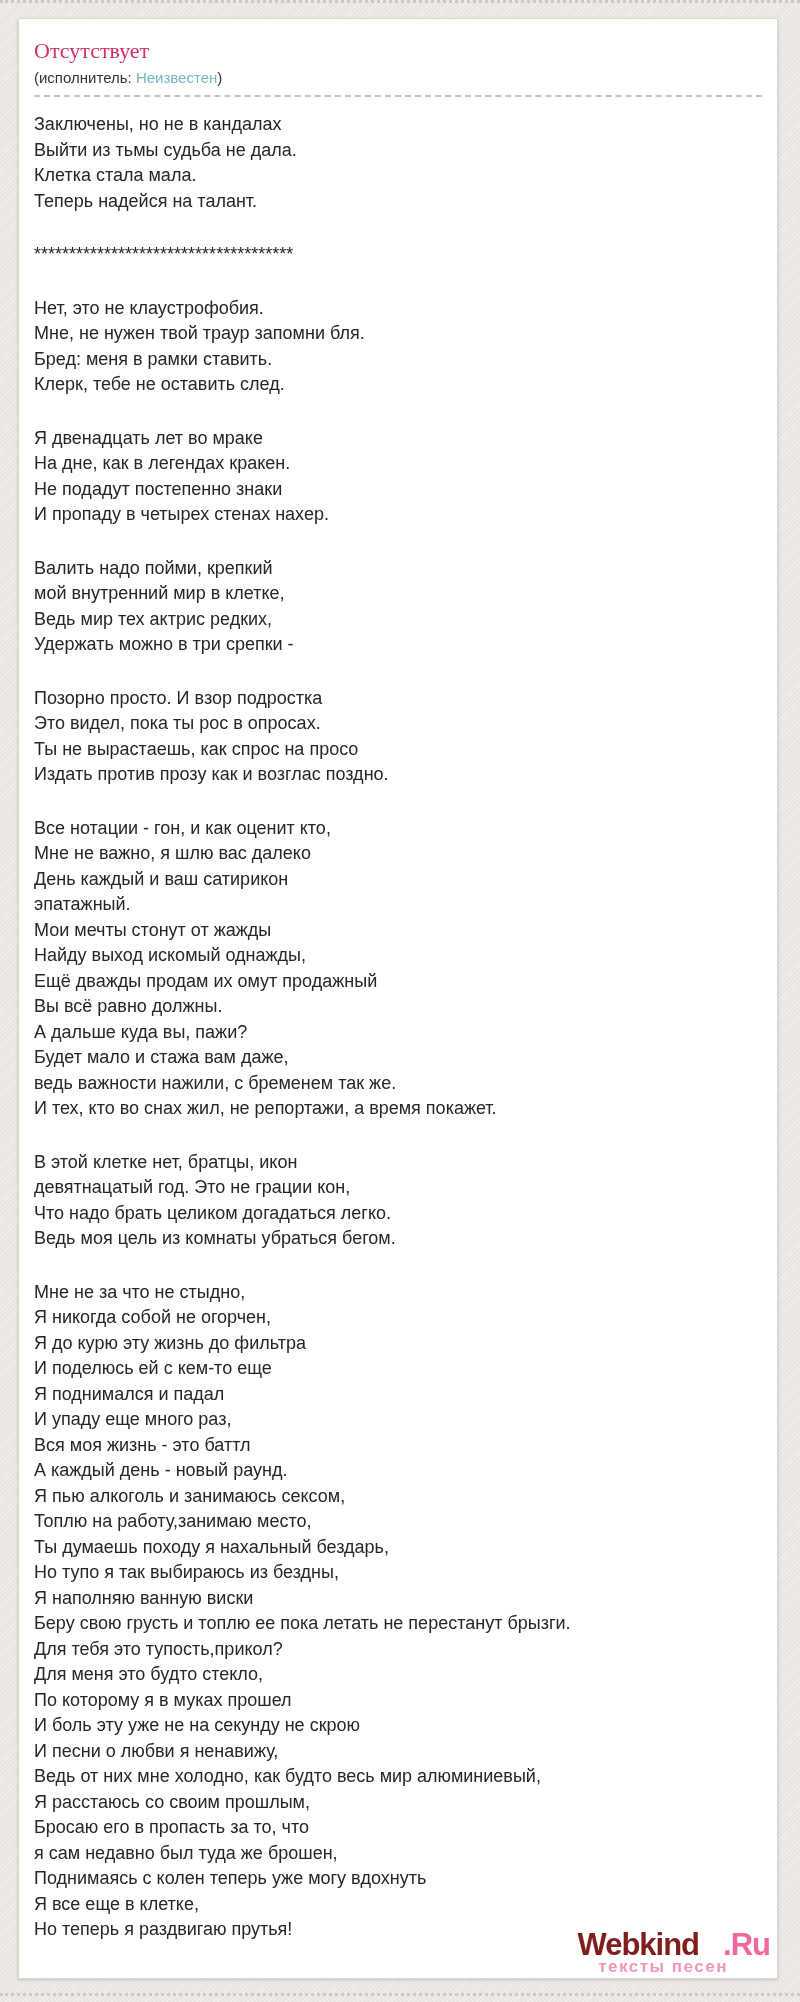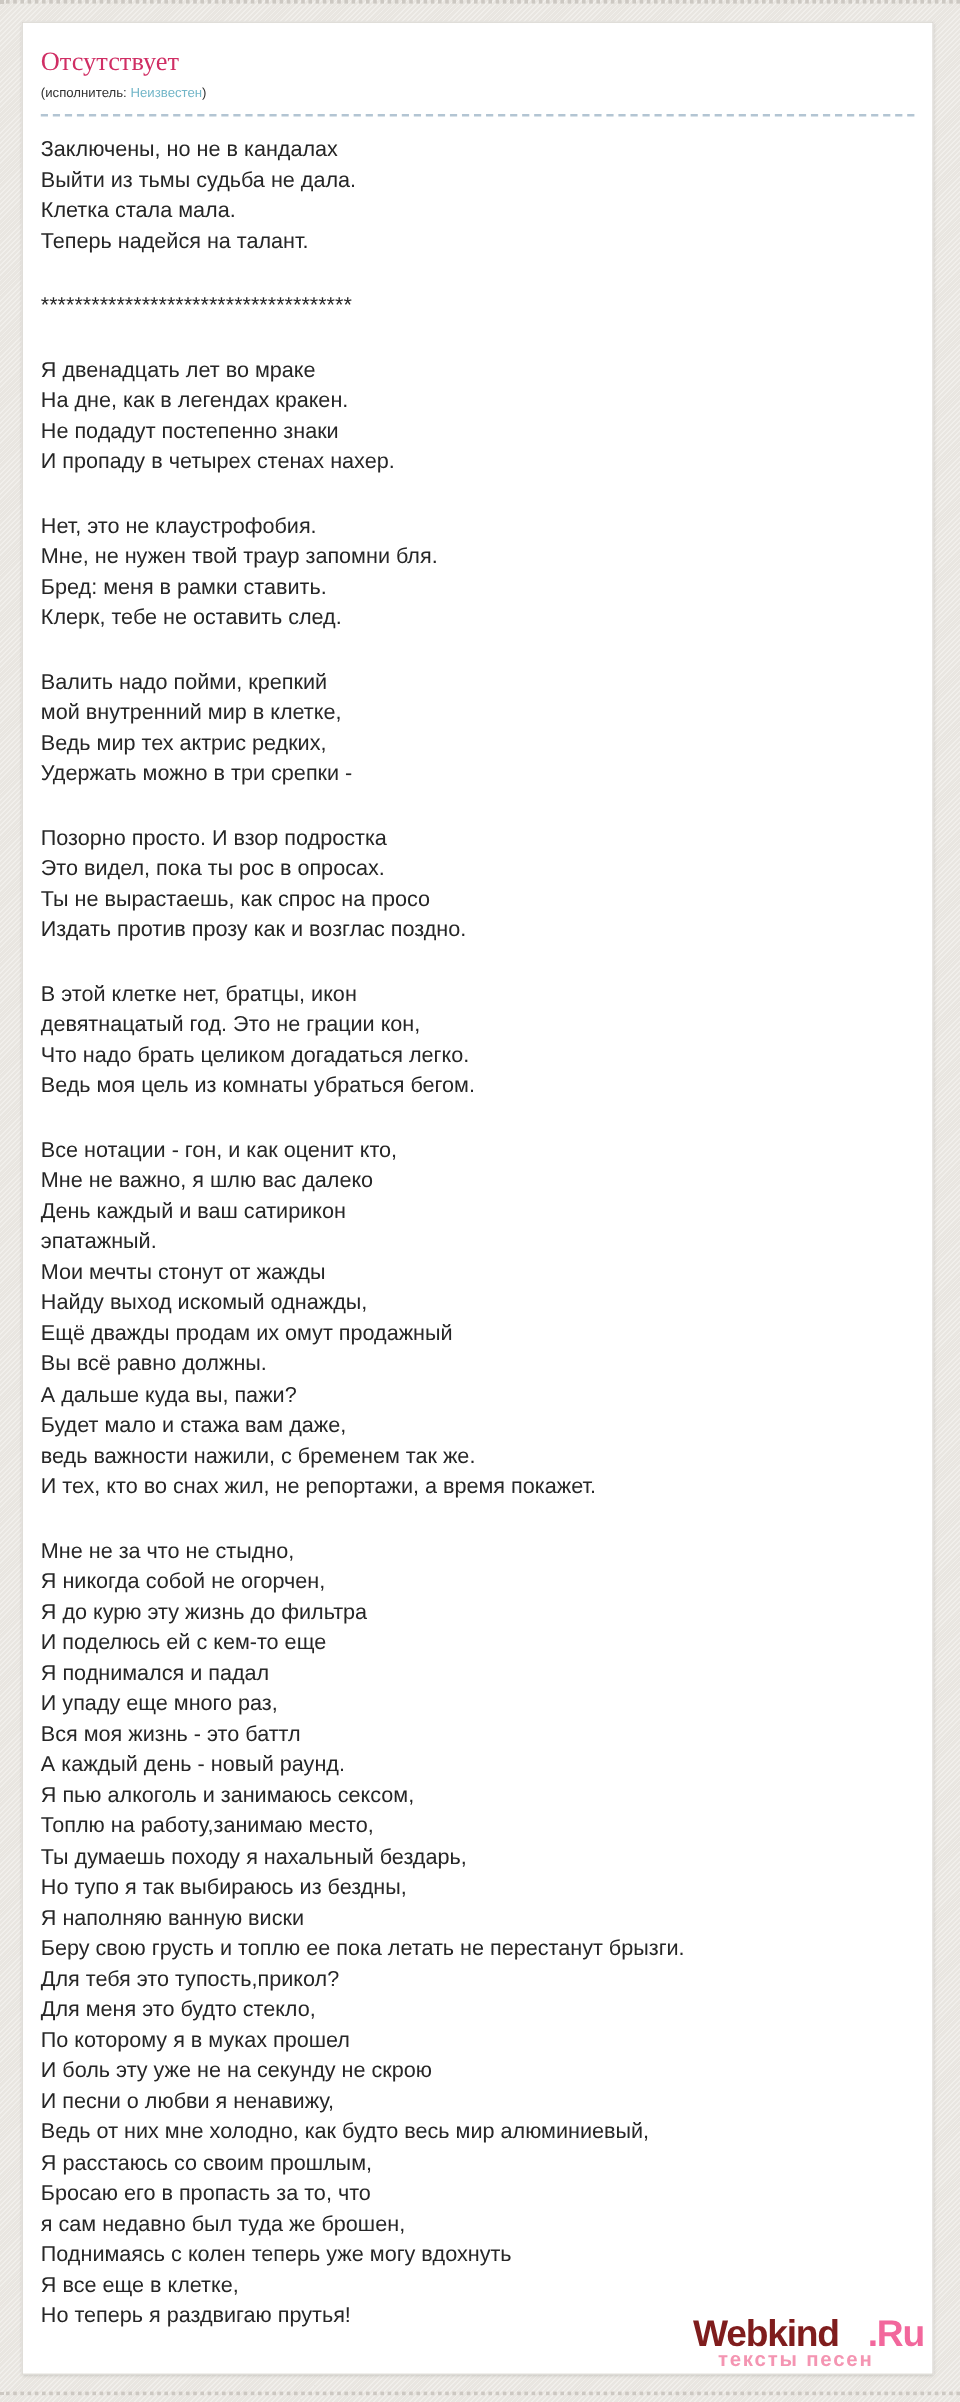--- a/index.html
+++ b/index.html
@@ -50,21 +50,21 @@
   .song-title {
     margin: 0 0 5px 0;
     font-size: 22px;
     font-weight: 400;
     line-height: 26px;
     color: #d02e64;
     font-family: Liberation Serif, serif;
   }
   .artist-line {
     margin: 0 0 8px 0;
-    font-size: 11px;
+    font-size: 15px;
     line-height: 18px;
     color: #333333;
   }
   .artist-link {
     color: #72b6c8;
     text-decoration: none;
     cursor: pointer;
   }
   .divider {
     height: 0;
@@ -123,52 +123,52 @@
     </div>
 
     <div class="divider"></div>
 
     <div class="lyrics">
       <p>Заключены, но не в кандалах
 Выйти из тьмы судьба не дала.
 Клетка стала мала.
 Теперь надейся на талант.</p>
       <p>*************************************</p>
+      <p>Нет, это не клаустрофобия.
+Мне, не нужен твой траур запомни бля.
+Бред: меня в рамки ставить.
+Клерк, тебе не оставить след.</p>
       <p>Я двенадцать лет во мраке
 На дне, как в легендах кракен.
 Не подадут постепенно знаки
 И пропаду в четырех стенах нахер.</p>
-      <p>Нет, это не клаустрофобия.
-Мне, не нужен твой траур запомни бля.
-Бред: меня в рамки ставить.
-Клерк, тебе не оставить след.</p>
       <p>Валить надо пойми, крепкий
 мой внутренний мир в клетке,
 Ведь мир тех актрис редких,
 Удержать можно в три срепки -</p>
       <p>Позорно просто. И взор подростка
 Это видел, пока ты рос в опросах.
 Ты не вырастаешь, как спрос на просо
 Издать против прозу как и возглас поздно.</p>
-      <p>В этой клетке нет, братцы, икон
-девятнацатый год. Это не грации кон,
-Что надо брать целиком догадаться легко.
-Ведь моя цель из комнаты убраться бегом.</p>
       <p>Все нотации - гон, и как оценит кто,
 Мне не важно, я шлю вас далеко
 День каждый и ваш сатирикон
 эпатажный.
 Мои мечты стонут от жажды
 Найду выход искомый однажды,
 Ещё дважды продам их омут продажный
 Вы всё равно должны.
 А дальше куда вы, пажи?
 Будет мало и стажа вам даже,
 ведь важности нажили, с бременем так же.
 И тех, кто во снах жил, не репортажи, а время покажет.</p>
+      <p>В этой клетке нет, братцы, икон
+девятнацатый год. Это не грации кон,
+Что надо брать целиком догадаться легко.
+Ведь моя цель из комнаты убраться бегом.</p>
       <p>Мне не за что не стыдно,
 Я никогда собой не огорчен,
 Я до курю эту жизнь до фильтра
 И поделюсь ей с кем-то еще
 Я поднимался и падал
 И упаду еще много раз,
 Вся моя жизнь - это баттл
 А каждый день - новый раунд.
 Я пью алкоголь и занимаюсь сексом,
 Топлю на работу,занимаю место,

